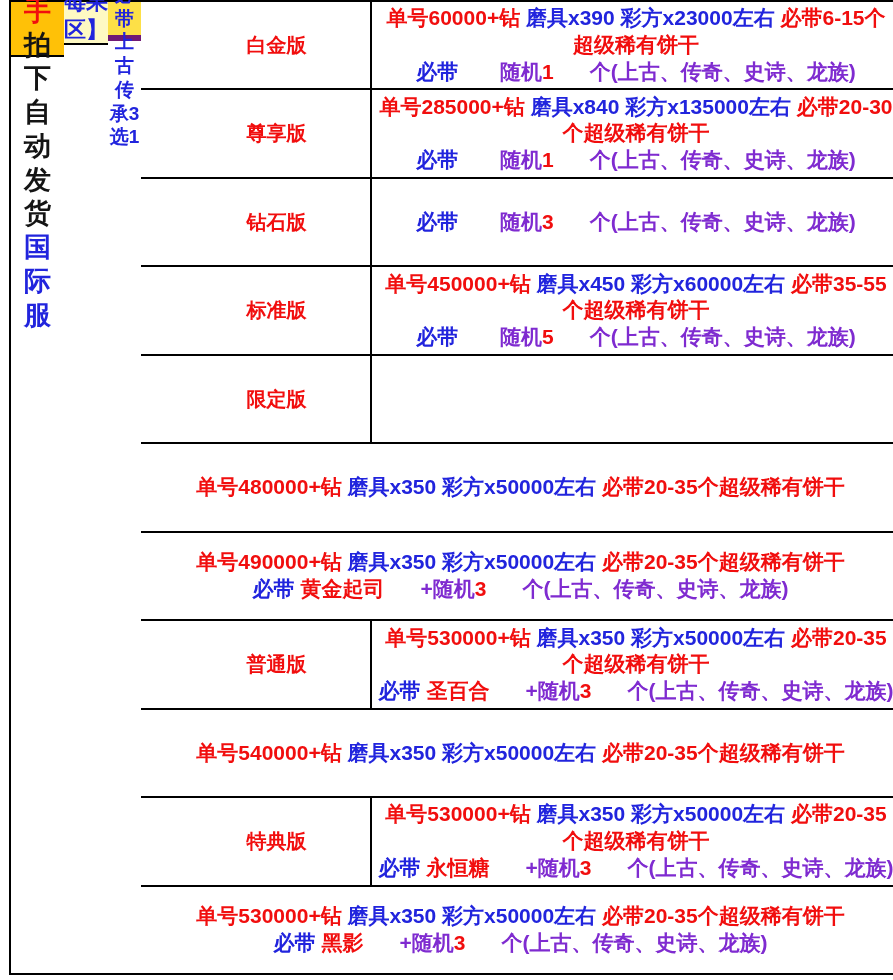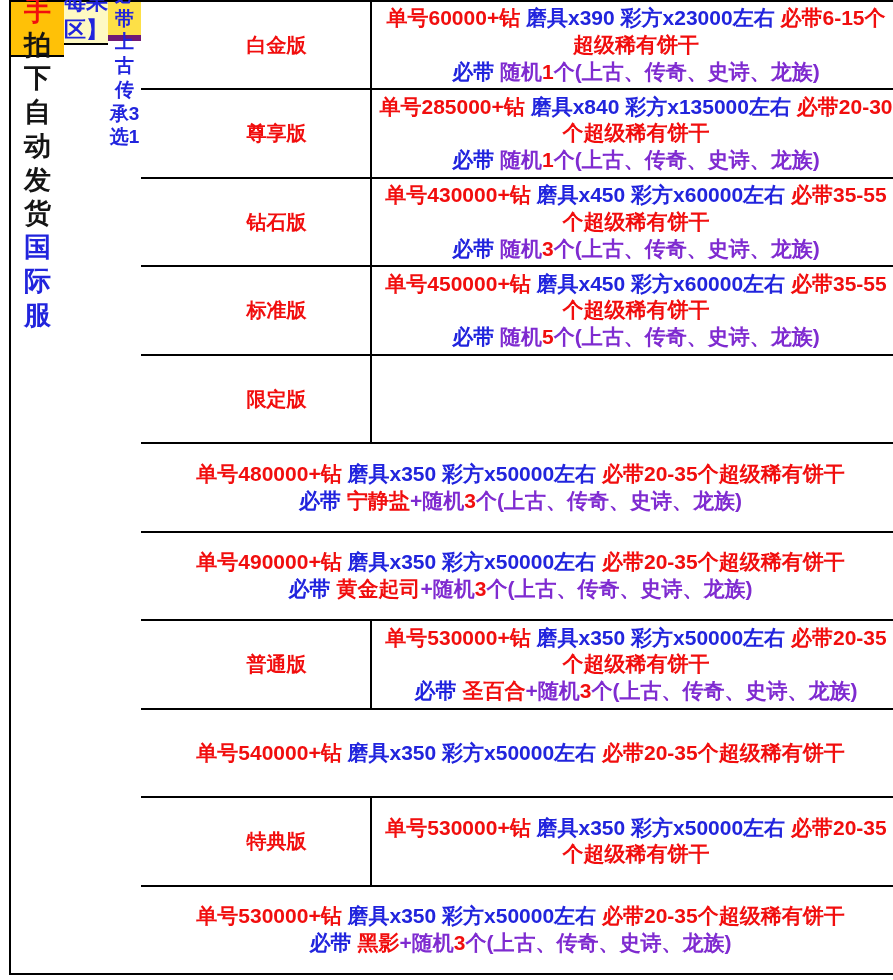--- a/index.html
+++ b/index.html
@@ -34,21 +34,21 @@
   .pkg-name{color:#f10e0e;font-size:20px;margin-left:42px;}
   .cell-detail{
     flex:1 1 auto;display:flex;flex-direction:column;align-items:center;
     justify-content:center;gap:1px;padding:2px 6px;box-sizing:border-box;
   }
   .seg-line{white-space:pre-wrap;text-align:center;line-height:1.25;}
   .line1,.line2{font-size:21px;}
   [data-color="red"]{color:#f10e0e;}
   [data-color="blue"]{color:#2124dd;}
   [data-color="black"]{color:#141414;}
-  [data-color="purple"]{color:#7f2bd0;}
+  [data-color="purple"]{color:#7f2bd0;margin-left:36px;}
 </style>
 </head>
 <body>
 
 <div class="page">
   <div class="sheet">
     <div class="banner">
       <div class="seg-line"><span data-color="red">自抽资源号 仅过新手</span><span data-color="black"> 拍下自动发货 </span><span data-color="blue"> 国际服</span></div>
     </div>
     <div class="subheader">
@@ -76,21 +76,20 @@
       <div class="seg-line line1"><span data-color="red">单号285000+钻</span><span data-color="blue"> 磨具x840 彩方x135000左右 </span><span data-color="red">必带20-30个超级稀有饼干</span></div>
       <div class="seg-line line2"><span data-color="blue">必带 </span><span data-color="purple">随机</span><span data-color="red">1</span><span data-color="purple">个(上古、传奇、史诗、龙族)</span></div>
     </div>
   </div>
 
   <div class="row">
     <div class="cell-name">
       <span class="pkg-name">钻石版</span>
     </div>
     <div class="cell-detail">
-      <div class="seg-line line1"><span data-color="red">单号430000+钻</span><span data-color="blue"> 磨具x450 彩方x60000左右 </span><span data-color="red">必带35-55个超级稀有饼干</span></div>
       <div class="seg-line line2"><span data-color="blue">必带 </span><span data-color="purple">随机</span><span data-color="red">3</span><span data-color="purple">个(上古、传奇、史诗、龙族)</span></div>
     </div>
   </div>
 
   <div class="row">
     <div class="cell-name">
       <span class="pkg-name">标准版</span>
     </div>
     <div class="cell-detail">
       <div class="seg-line line1"><span data-color="red">单号450000+钻</span><span data-color="blue"> 磨具x450 彩方x60000左右 </span><span data-color="red">必带35-55个超级稀有饼干</span></div>
@@ -100,21 +99,20 @@
 
   <div class="row">
     <div class="cell-name">
       <span class="pkg-name">限定版</span>
     </div>
   </div>
 
   <div class="row">
     <div class="cell-detail">
       <div class="seg-line line1"><span data-color="red">单号480000+钻</span><span data-color="blue"> 磨具x350 彩方x50000左右 </span><span data-color="red">必带20-35个超级稀有饼干</span></div>
-      <div class="seg-line line2"><span data-color="blue">必带 </span><span data-color="red">宁静盐</span><span data-color="purple">+随机</span><span data-color="red">3</span><span data-color="purple">个(上古、传奇、史诗、龙族)</span></div>
     </div>
   </div>
 
   <div class="row">
     <div class="cell-detail">
       <div class="seg-line line1"><span data-color="red">单号490000+钻</span><span data-color="blue"> 磨具x350 彩方x50000左右 </span><span data-color="red">必带20-35个超级稀有饼干</span></div>
       <div class="seg-line line2"><span data-color="blue">必带 </span><span data-color="red">黄金起司</span><span data-color="purple">+随机</span><span data-color="red">3</span><span data-color="purple">个(上古、传奇、史诗、龙族)</span></div>
     </div>
   </div>
 
@@ -133,20 +131,21 @@
       <div class="seg-line line1"><span data-color="red">单号540000+钻</span><span data-color="blue"> 磨具x350 彩方x50000左右 </span><span data-color="red">必带20-35个超级稀有饼干</span></div>
     </div>
   </div>
 
   <div class="row">
     <div class="cell-name">
       <span class="pkg-name">特典版</span>
     </div>
     <div class="cell-detail">
       <div class="seg-line line1"><span data-color="red">单号530000+钻</span><span data-color="blue"> 磨具x350 彩方x50000左右 </span><span data-color="red">必带20-35个超级稀有饼干</span></div>
+      <div class="seg-line line2"><span data-color="blue">必带 </span><span data-color="red">永恒糖</span><span data-color="purple">+随机</span><span data-color="red">3</span><span data-color="purple">个(上古、传奇、史诗、龙族)</span></div>
     </div>
   </div>
 
   <div class="row">
     <div class="cell-detail">
       <div class="seg-line line1"><span data-color="red">单号530000+钻</span><span data-color="blue"> 磨具x350 彩方x50000左右 </span><span data-color="red">必带20-35个超级稀有饼干</span></div>
       <div class="seg-line line2"><span data-color="blue">必带 </span><span data-color="red">黑影</span><span data-color="purple">+随机</span><span data-color="red">3</span><span data-color="purple">个(上古、传奇、史诗、龙族)</span></div>
     </div>
   </div>
 </div>

